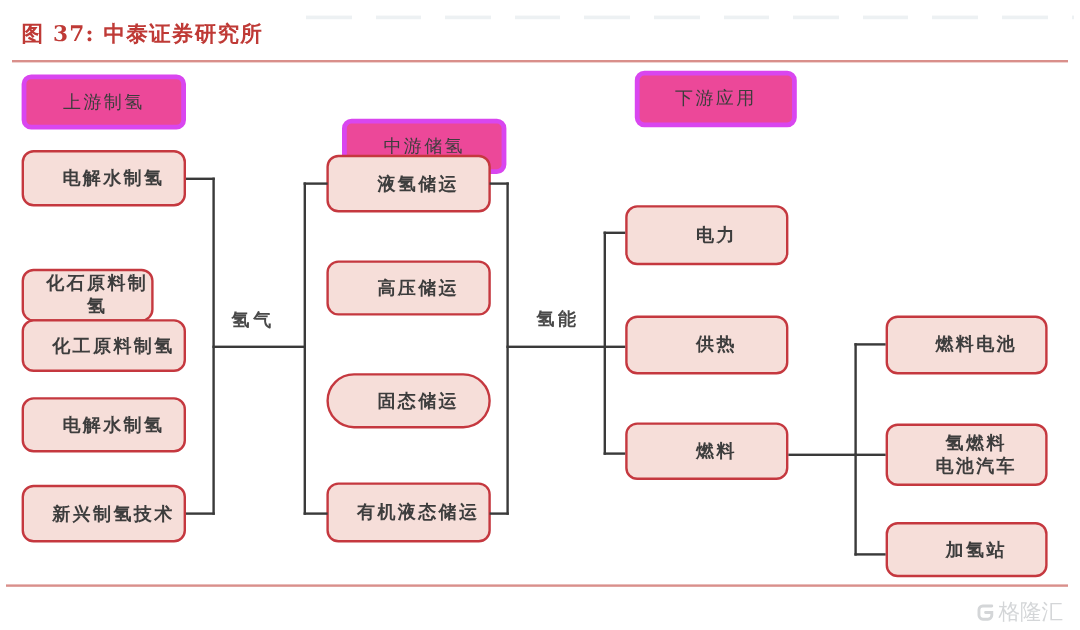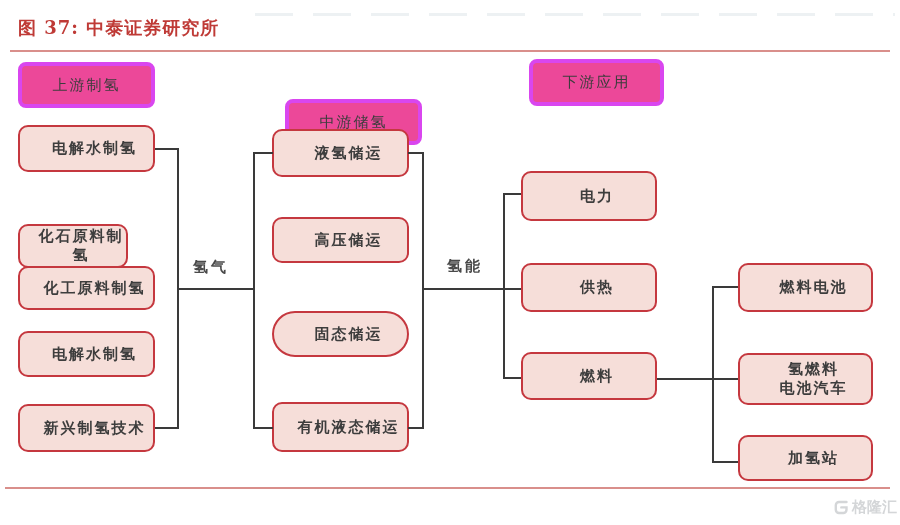--- a/index.html
+++ b/index.html
@@ -30,22 +30,22 @@
   .hline,.vline{position:absolute;background:#3a3a3a;}
   .edge-label{
     position:absolute;font-size:15px;color:#4a4a4a;letter-spacing:3px;
     font-weight:bold;white-space:nowrap;
   }
   .source-note{
     position:absolute;left:18px;top:494px;font-size:15px;font-weight:bold;
     color:#c2403c;letter-spacing:1px;white-space:nowrap;
   }
   .watermark{
-    position:absolute;left:833px;top:498px;display:flex;align-items:center;gap:2px;
-    color:#d4d6d8;font-size:15px;font-weight:bold;letter-spacing:0;white-space:nowrap;
+    position:absolute;left:813px;top:498px;display:flex;align-items:center;gap:2px;
+    color:#d4d6d8;font-size:18px;font-weight:normal;letter-spacing:0;white-space:nowrap;
     font-family:"DejaVu Sans","Liberation Sans",sans-serif;
   }
   .watermark svg{display:block;}
 </style>
 </head>
 <body>
 
 <div id="canvas">
 
   <div class="fig-title">图 37: 中泰证券研究所</div>

